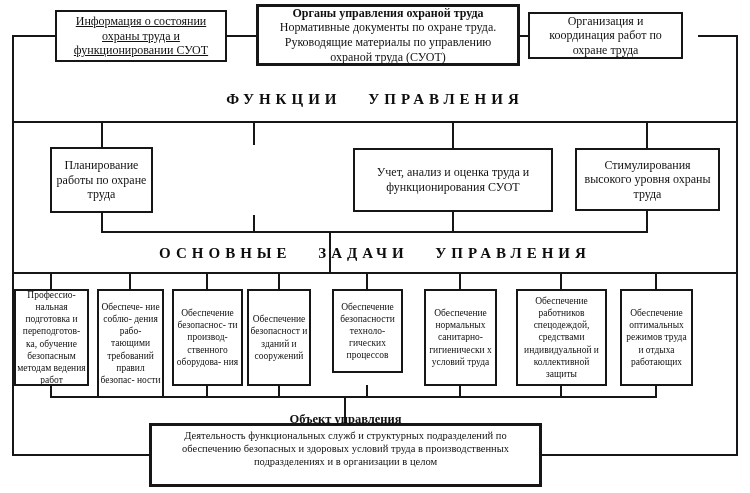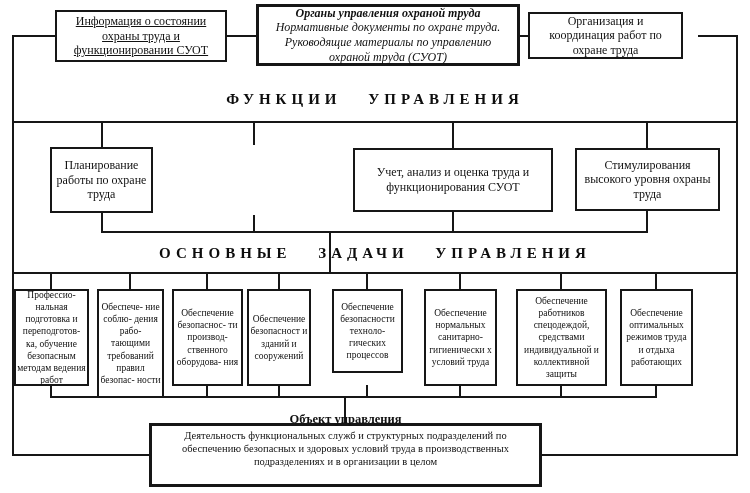--- a/index.html
+++ b/index.html
@@ -81,21 +81,21 @@
   <div class="hline" style="left:50px;top:396px;width:607px;"></div>
   <div class="vline" style="left:344px;top:396px;height:28px;"></div>
 
   <div class="hline" style="left:12px;top:454px;width:138px;"></div>
   <div class="hline" style="left:540px;top:454px;width:198px;"></div>
 
   <div class="box topbox" style="left:55px;top:10px;width:172px;height:52px;text-decoration:underline;">
     <span>Информация о состоянии охраны труда и функционировании СУОТ</span>
   </div>
 
-  <div class="box topbox thick" style="left:256px;top:4px;width:264px;height:62px;font-style:italic;">
+  <div class="box topbox thick" style="left:256px;top:4px;width:264px;height:62px;">
     <span class="bold-line">Органы управления охраной труда</span>
     <span class="body-line">Нормативные документы по охране труда. Руководящие материалы по управлению охраной труда (СУОТ)</span>
   </div>
 
   <div class="box topbox" style="left:528px;top:12px;width:155px;height:47px;align-items:flex-end;">
     <span>Организация и координация работ по охране труда</span>
   </div>
 
   <div class="band-title" style="top:91px;">ФУНКЦИИ УПРАВЛЕНИЯ</div>
 

